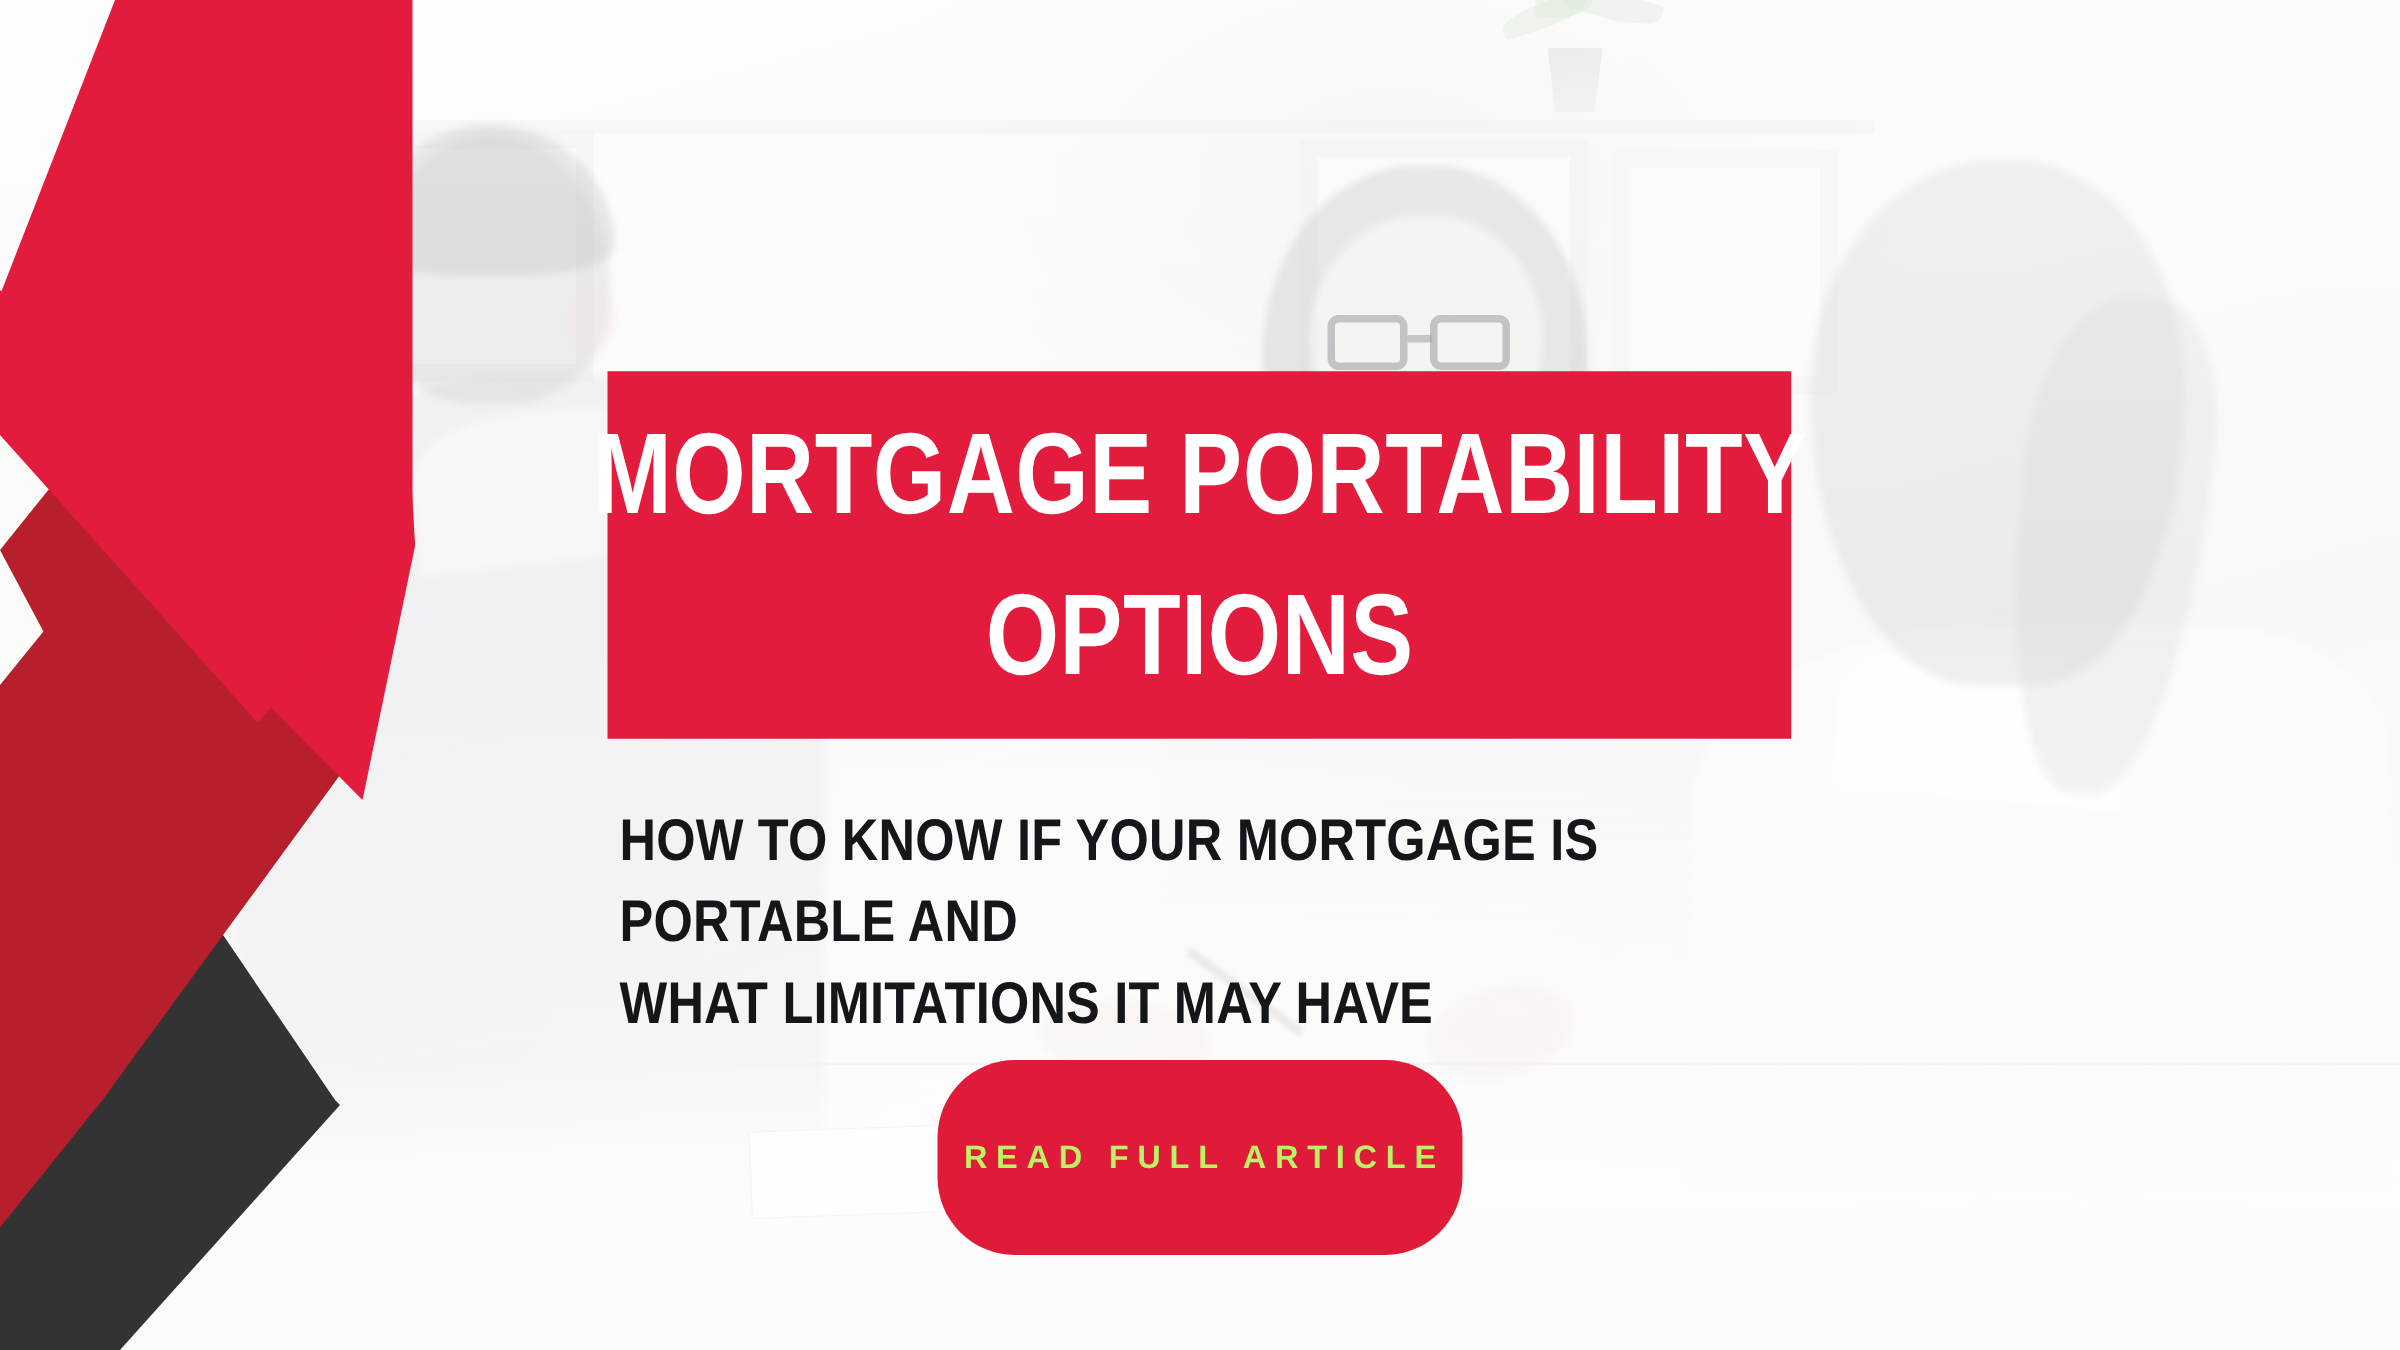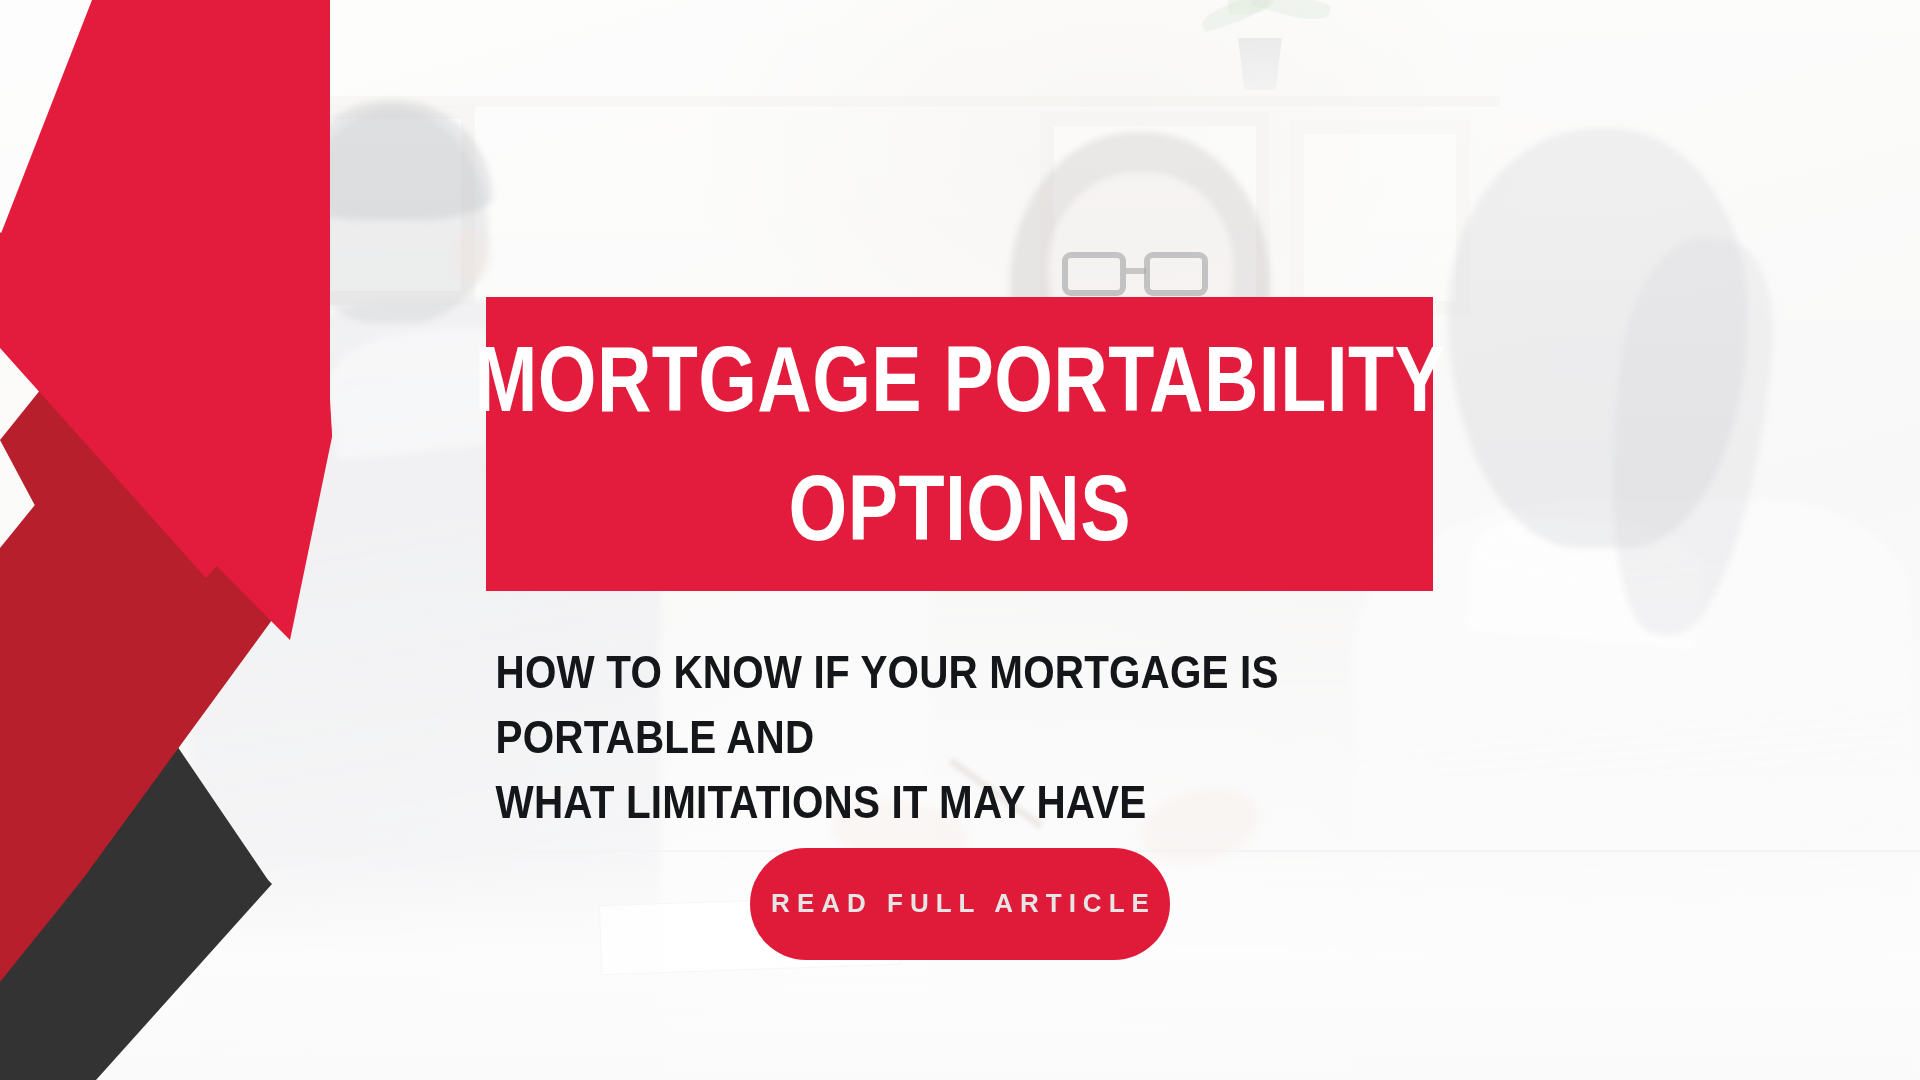--- a/index.html
+++ b/index.html
@@ -223,25 +223,25 @@
     font-size:47px;
     line-height:1.38;
     text-transform:uppercase;
     letter-spacing:.2px;
   }
   .subtitle span { display:block; transform:scaleX(.86); transform-origin:center; }
 
   .cta {
     position:absolute;
     left:50%; top:848px; transform:translateX(-50%);
-    width:420px; height:112px;
+    width:420px; height:156px;
     background:#e01b39;
     border:none;
     border-radius:62px;
-    color:#e5e5e5;
+    color:#bef264;
     font-family:"Liberation Sans",sans-serif;
     font-weight:700;
     font-size:26px;
     letter-spacing:7px;
     line-height:1.45;
     text-transform:uppercase;
     cursor:pointer;
     display:flex; align-items:center; justify-content:center;
     text-align:center;
     padding-left:7px;

